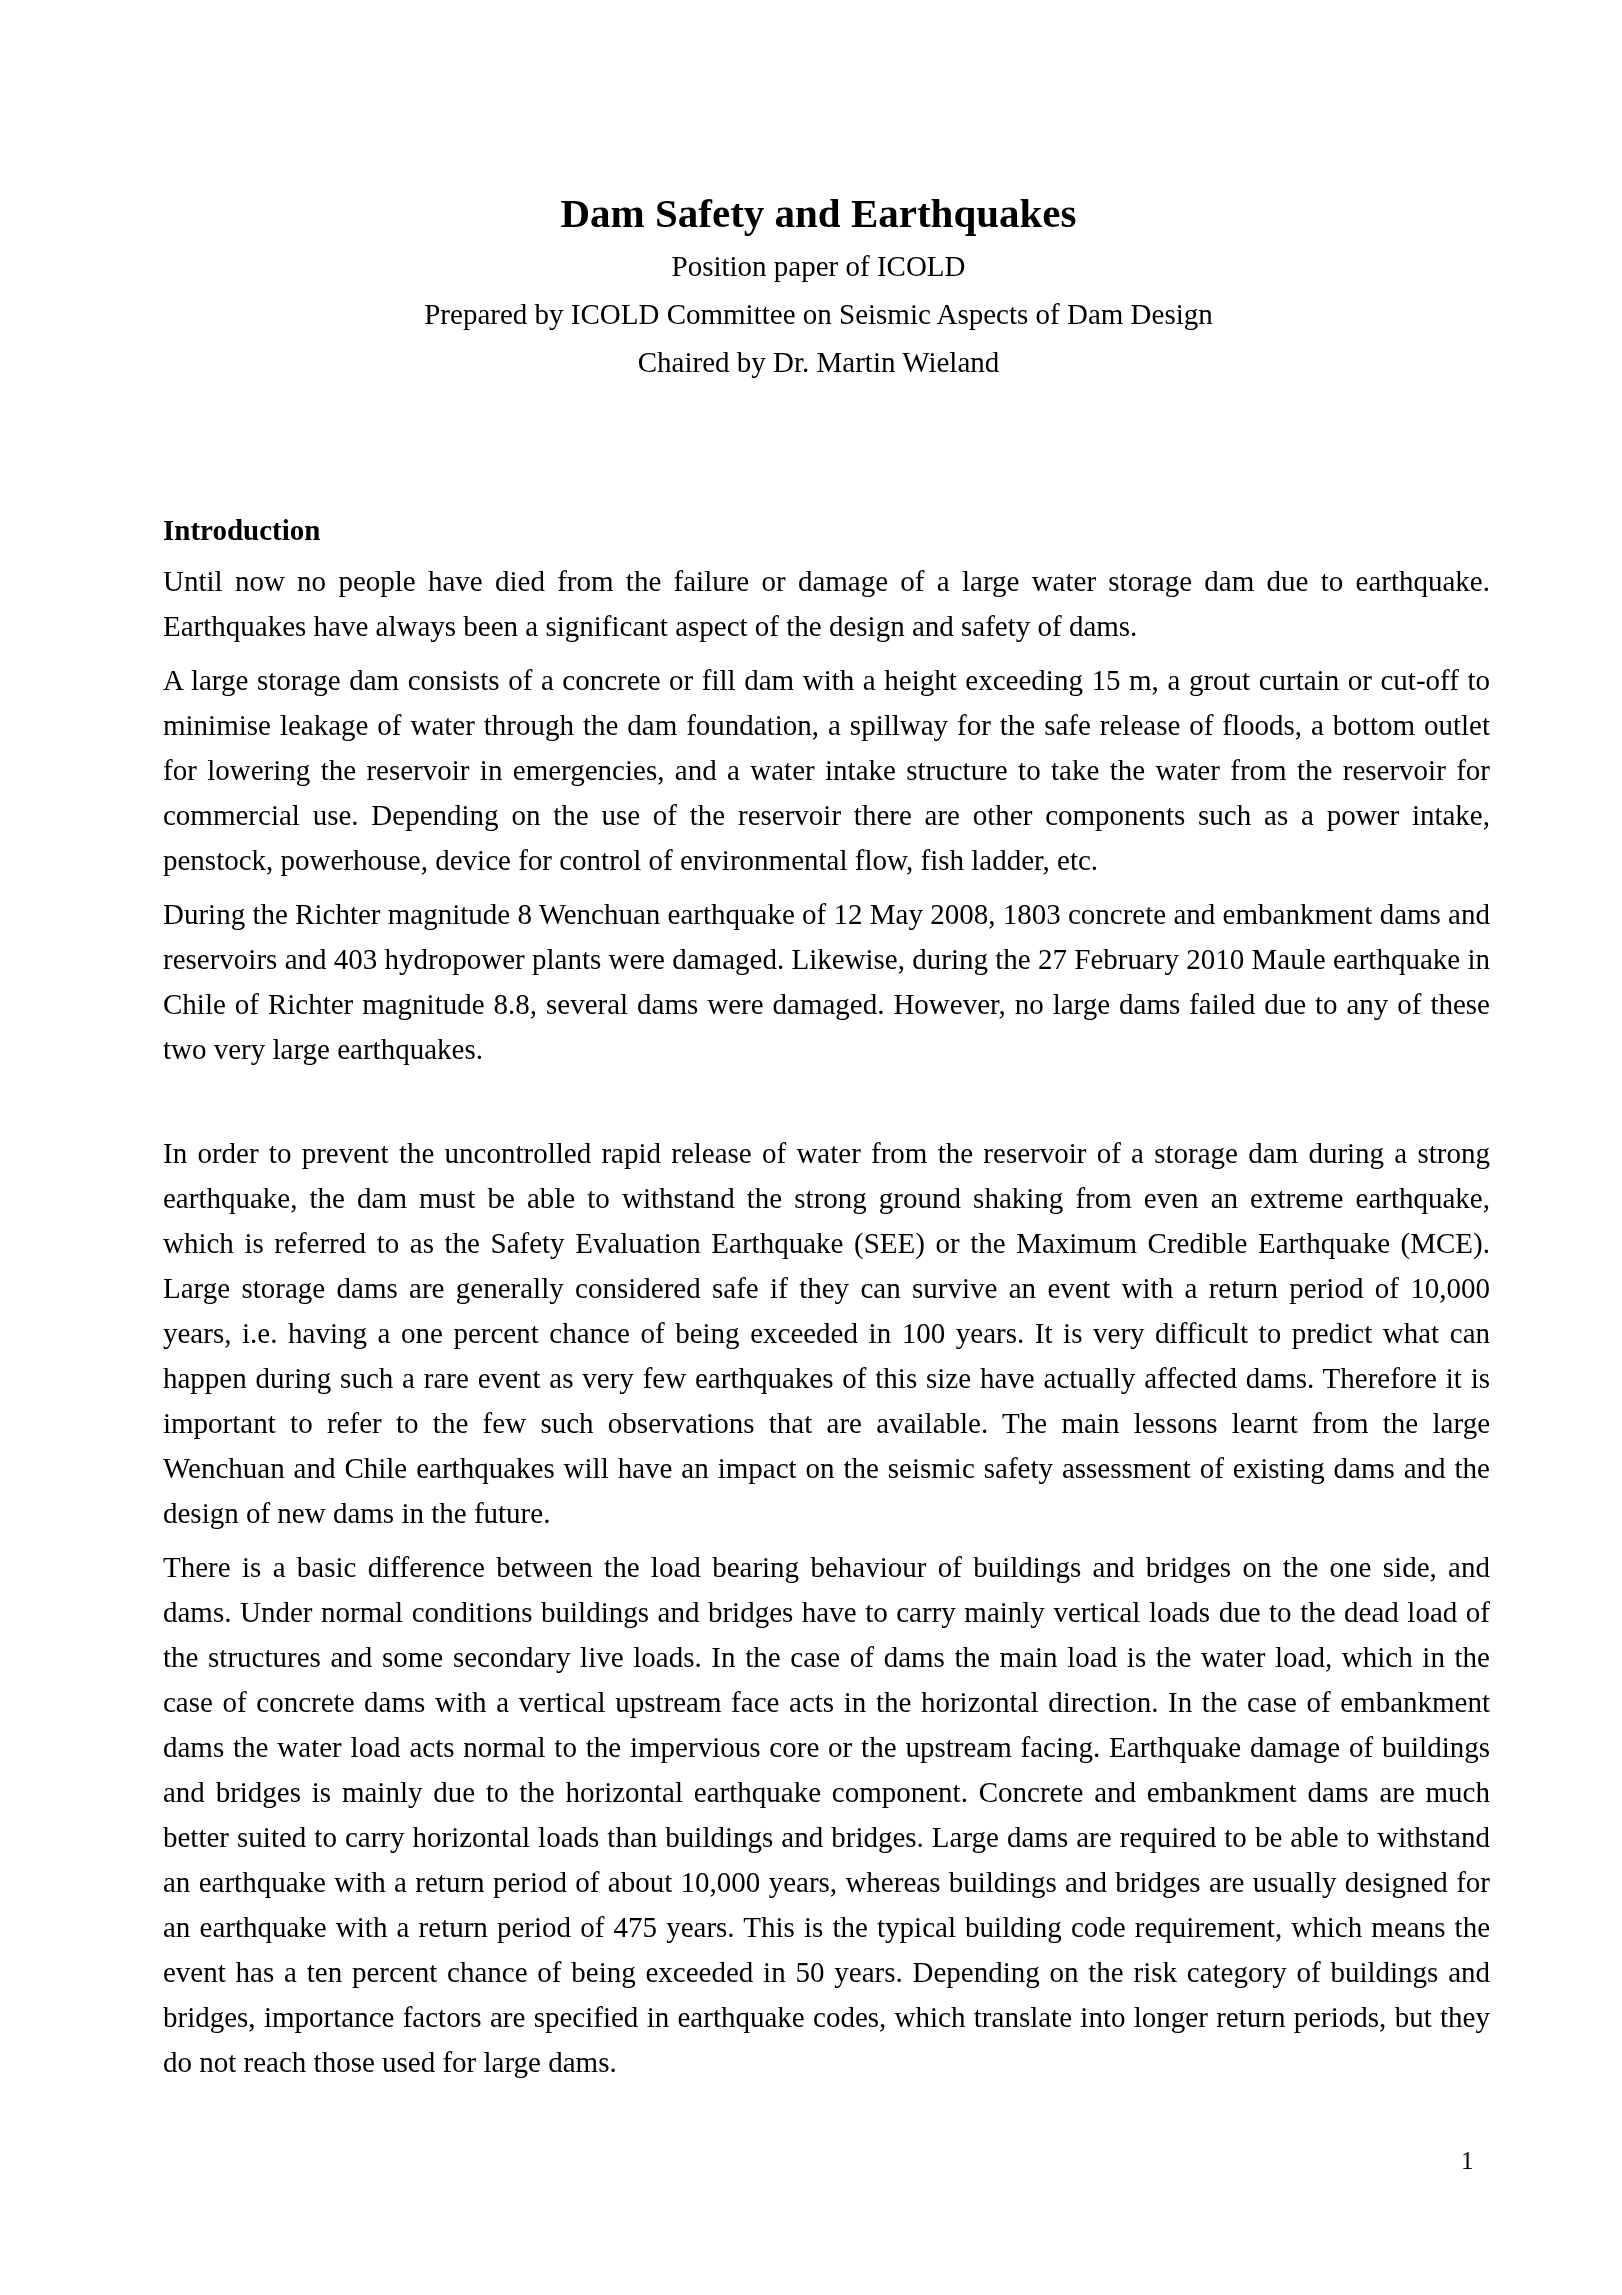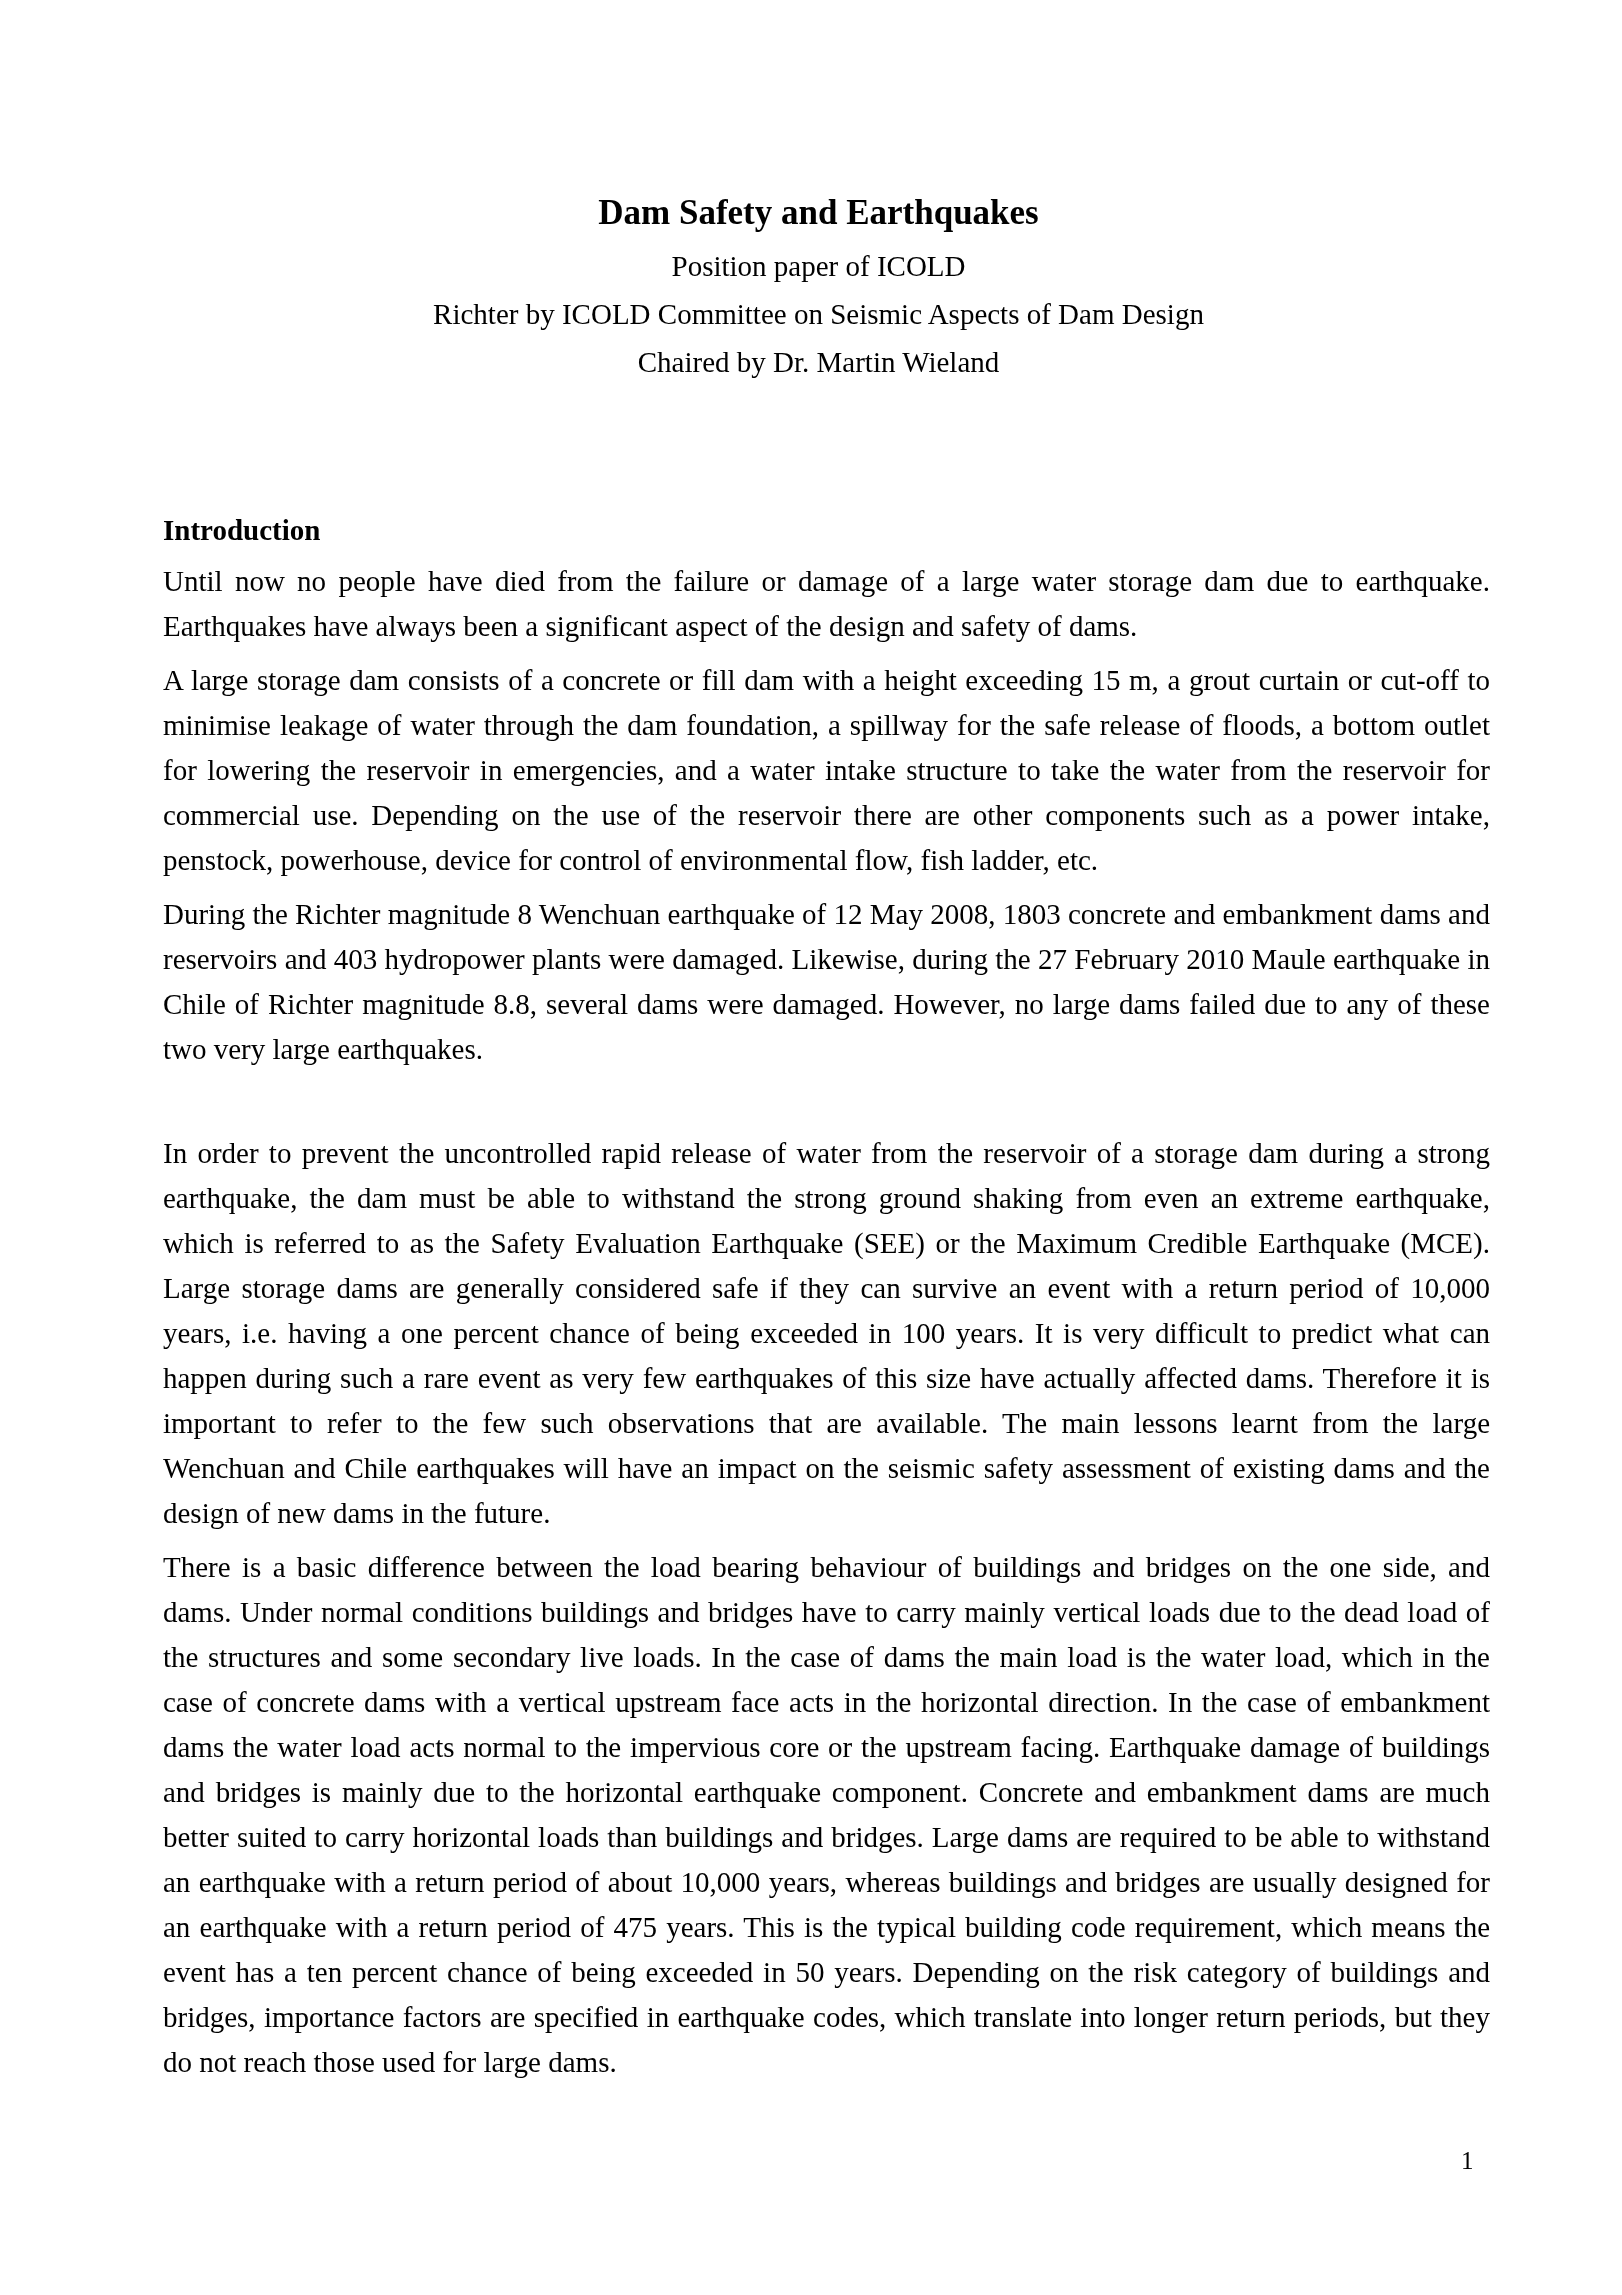--- a/index.html
+++ b/index.html
@@ -23,21 +23,21 @@
   }
   .title-block {
     position: absolute;
     left: 0;
     top: 190px;
     width: 1327px;
     text-align: center;
   }
   .doc-title {
     font-weight: bold;
-    font-size: 35px;
+    font-size: 41px;
     line-height: 46px;
     margin: 0 0 9.2px 0;
   }
   .subtitle {
     font-size: 29px;
     line-height: 36px;
     margin: 12px;
   }
   .chair {
     font-size: 29px;
@@ -72,21 +72,21 @@
   }
 </style>
 </head>
 <body>
 
 <div class="page">
 
   <div class="title-block">
     <h1 class="doc-title">Dam Safety and Earthquakes</h1>
     <p class="subtitle">Position paper of ICOLD</p>
-    <p class="subtitle">Richter by ICOLD Committee on Seismic Aspects of Dam Design</p>
+    <p class="subtitle">Prepared by ICOLD Committee on Seismic Aspects of Dam Design</p>
     <p class="chair">Chaired by Dr. Martin Wieland</p>
   </div>
 
   <div class="section" id="sec-intro">
     <h2 class="section-heading">Introduction</h2>
     <p class="para">Until now no people have died from the failure or damage of a large water storage dam due to earthquake. Earthquakes have always been a significant aspect of the design and safety of dams.</p>
     <p class="para">A large storage dam consists of a concrete or fill dam with a height exceeding 15 m, a grout curtain or cut-off to minimise leakage of water through the dam foundation, a spillway for the safe release of floods, a bottom outlet for lowering the reservoir in emergencies, and a water intake structure to take the water from the reservoir for commercial use. Depending on the use of the reservoir there are other components such as a power intake, penstock, powerhouse, device for control of environmental flow, fish ladder, etc.</p>
     <p class="para">During the Richter magnitude 8 Wenchuan earthquake of 12 May 2008, 1803 concrete and embankment dams and reservoirs and 403 hydropower plants were damaged. Likewise, during the 27 February 2010 Maule earthquake in Chile of Richter magnitude 8.8, several dams were damaged. However, no large dams failed due to any of these two very large earthquakes.</p>
   </div>
 

